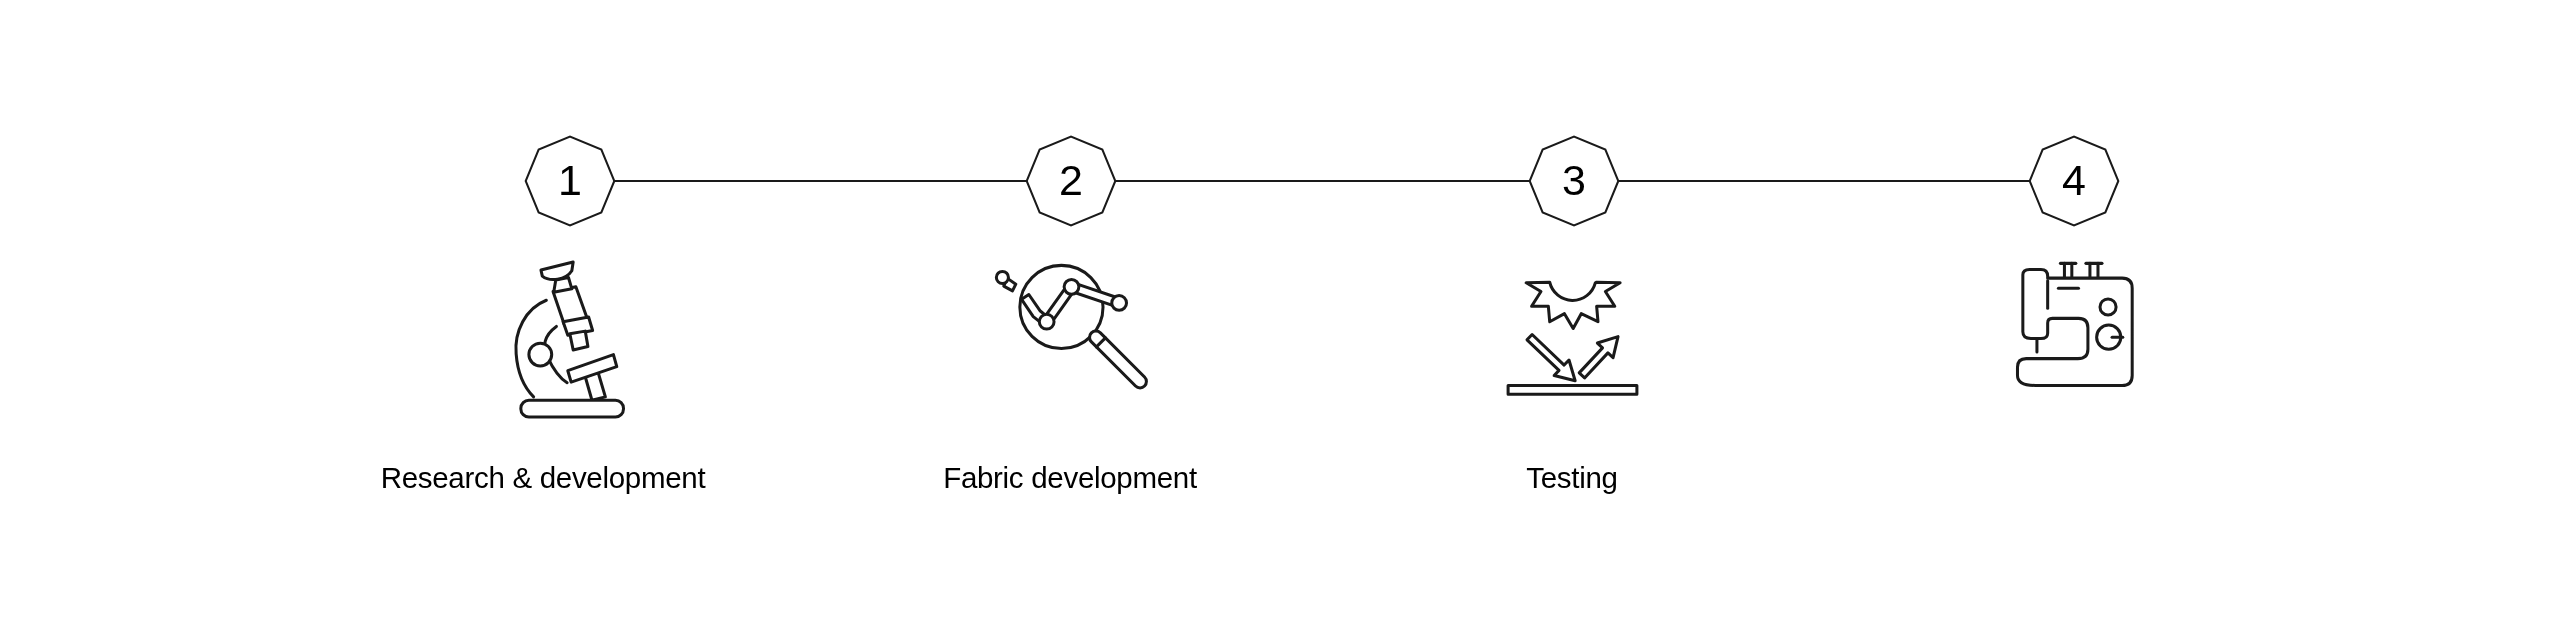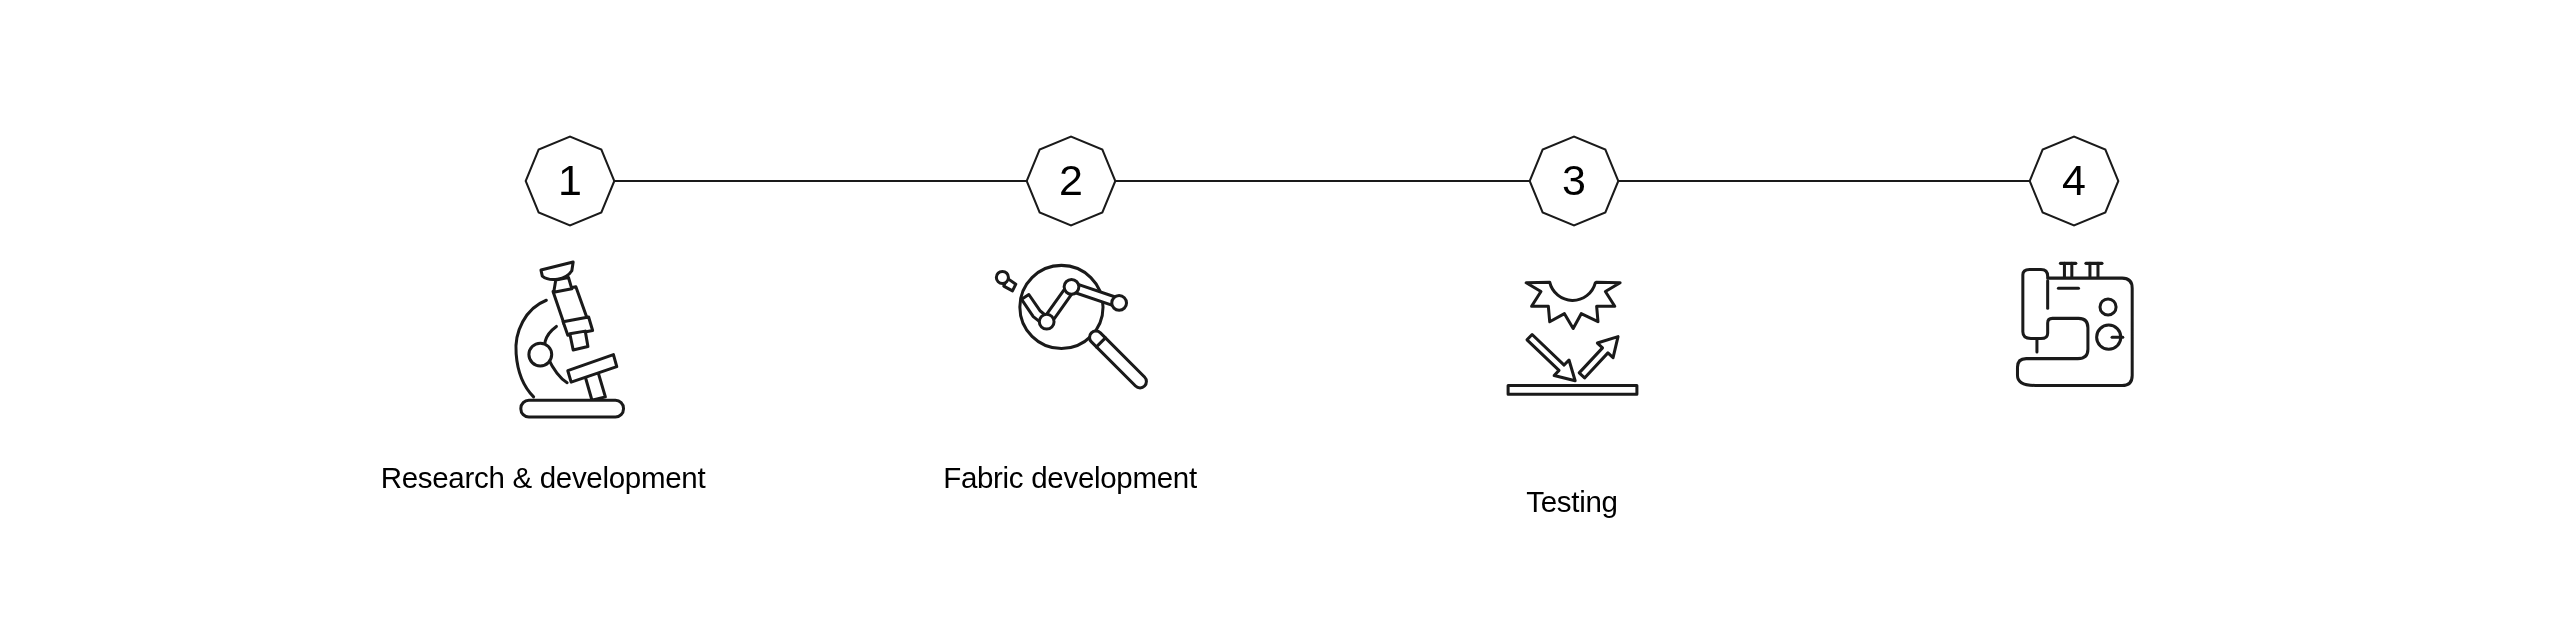--- a/index.html
+++ b/index.html
@@ -104,16 +104,16 @@
     <line class="ln" x1="80" y1="34" x2="80" y2="75"></line>
     <line class="ln" x1="96" y1="45" x2="126" y2="45"></line>
     <circle class="wh" cx="170" cy="73" r="12"></circle>
     <circle class="wh" cx="171" cy="118" r="18"></circle>
     <line class="ln" x1="176" y1="118" x2="192" y2="118"></line>
     <line class="ln" x1="64" y1="122" x2="64" y2="140"></line>
   </svg>
 
   <div class="label" style="left:342px;">Research &amp; development</div>
   <div class="label" style="left:869px;">Fabric development</div>
-  <div class="label" style="left:1371px;margin-top:24px;">Testing</div>
+  <div class="label" style="left:1371px;">Testing</div>
 
 </div>
 
 
 </body></html>

